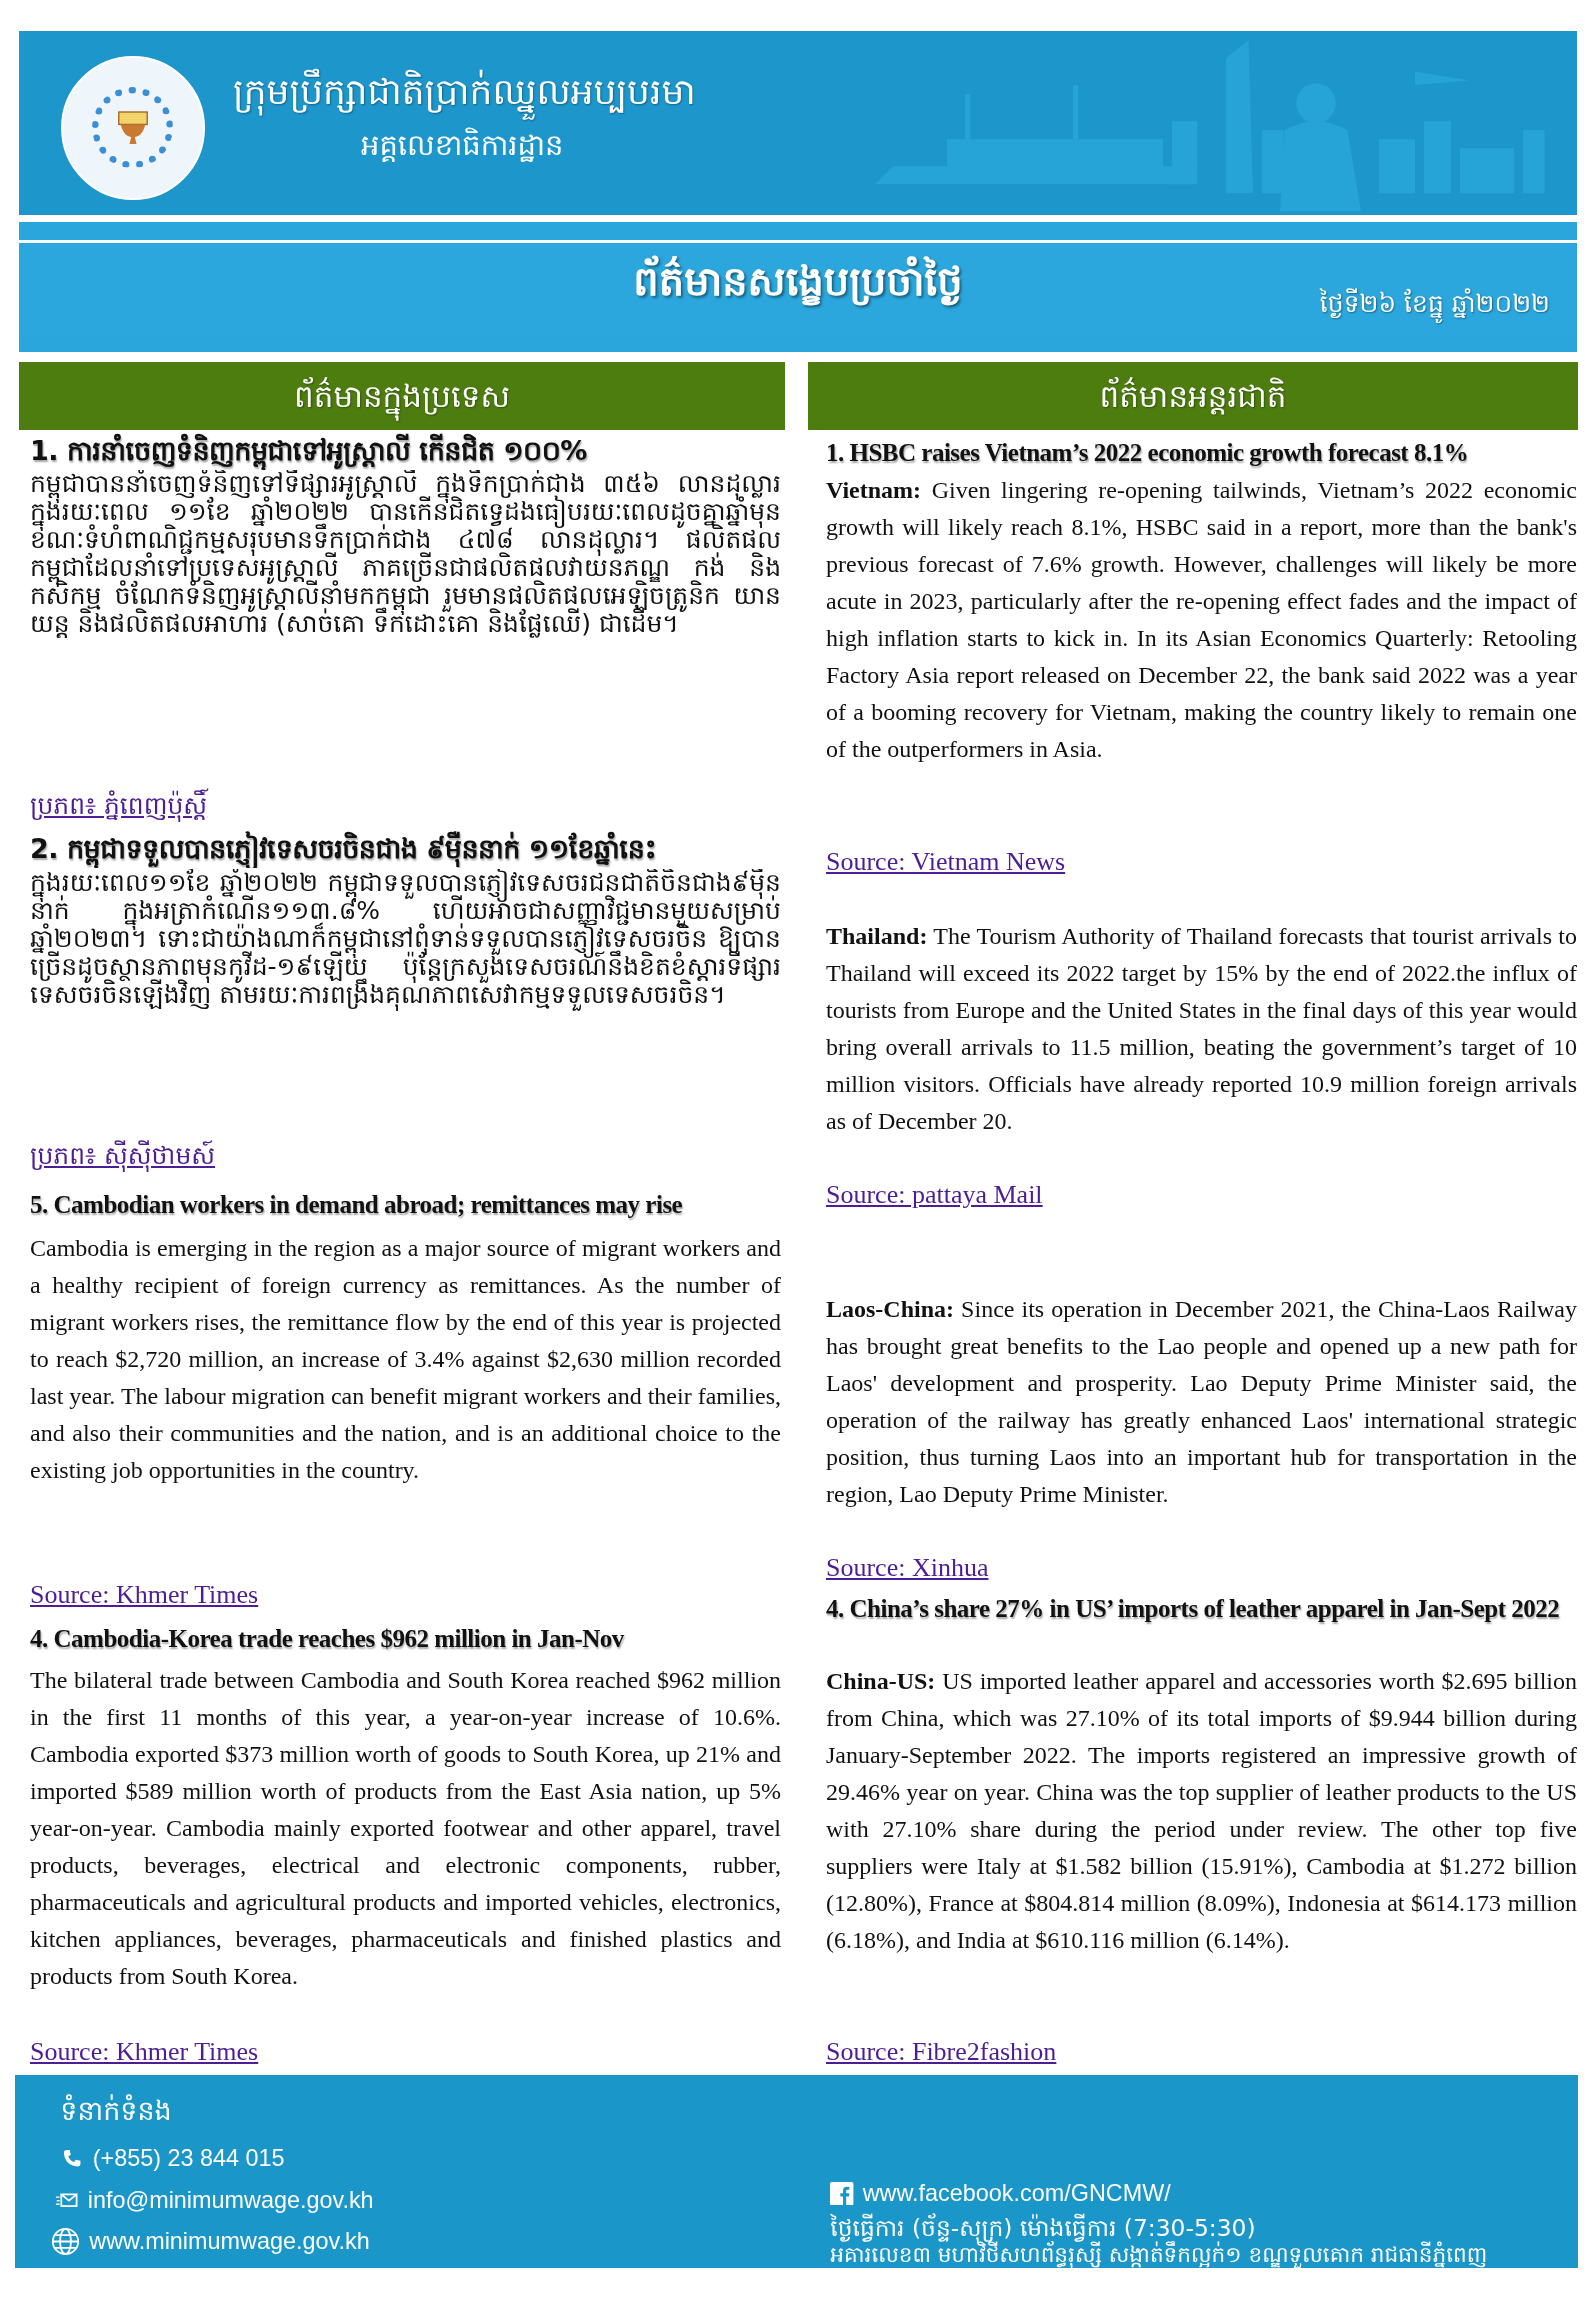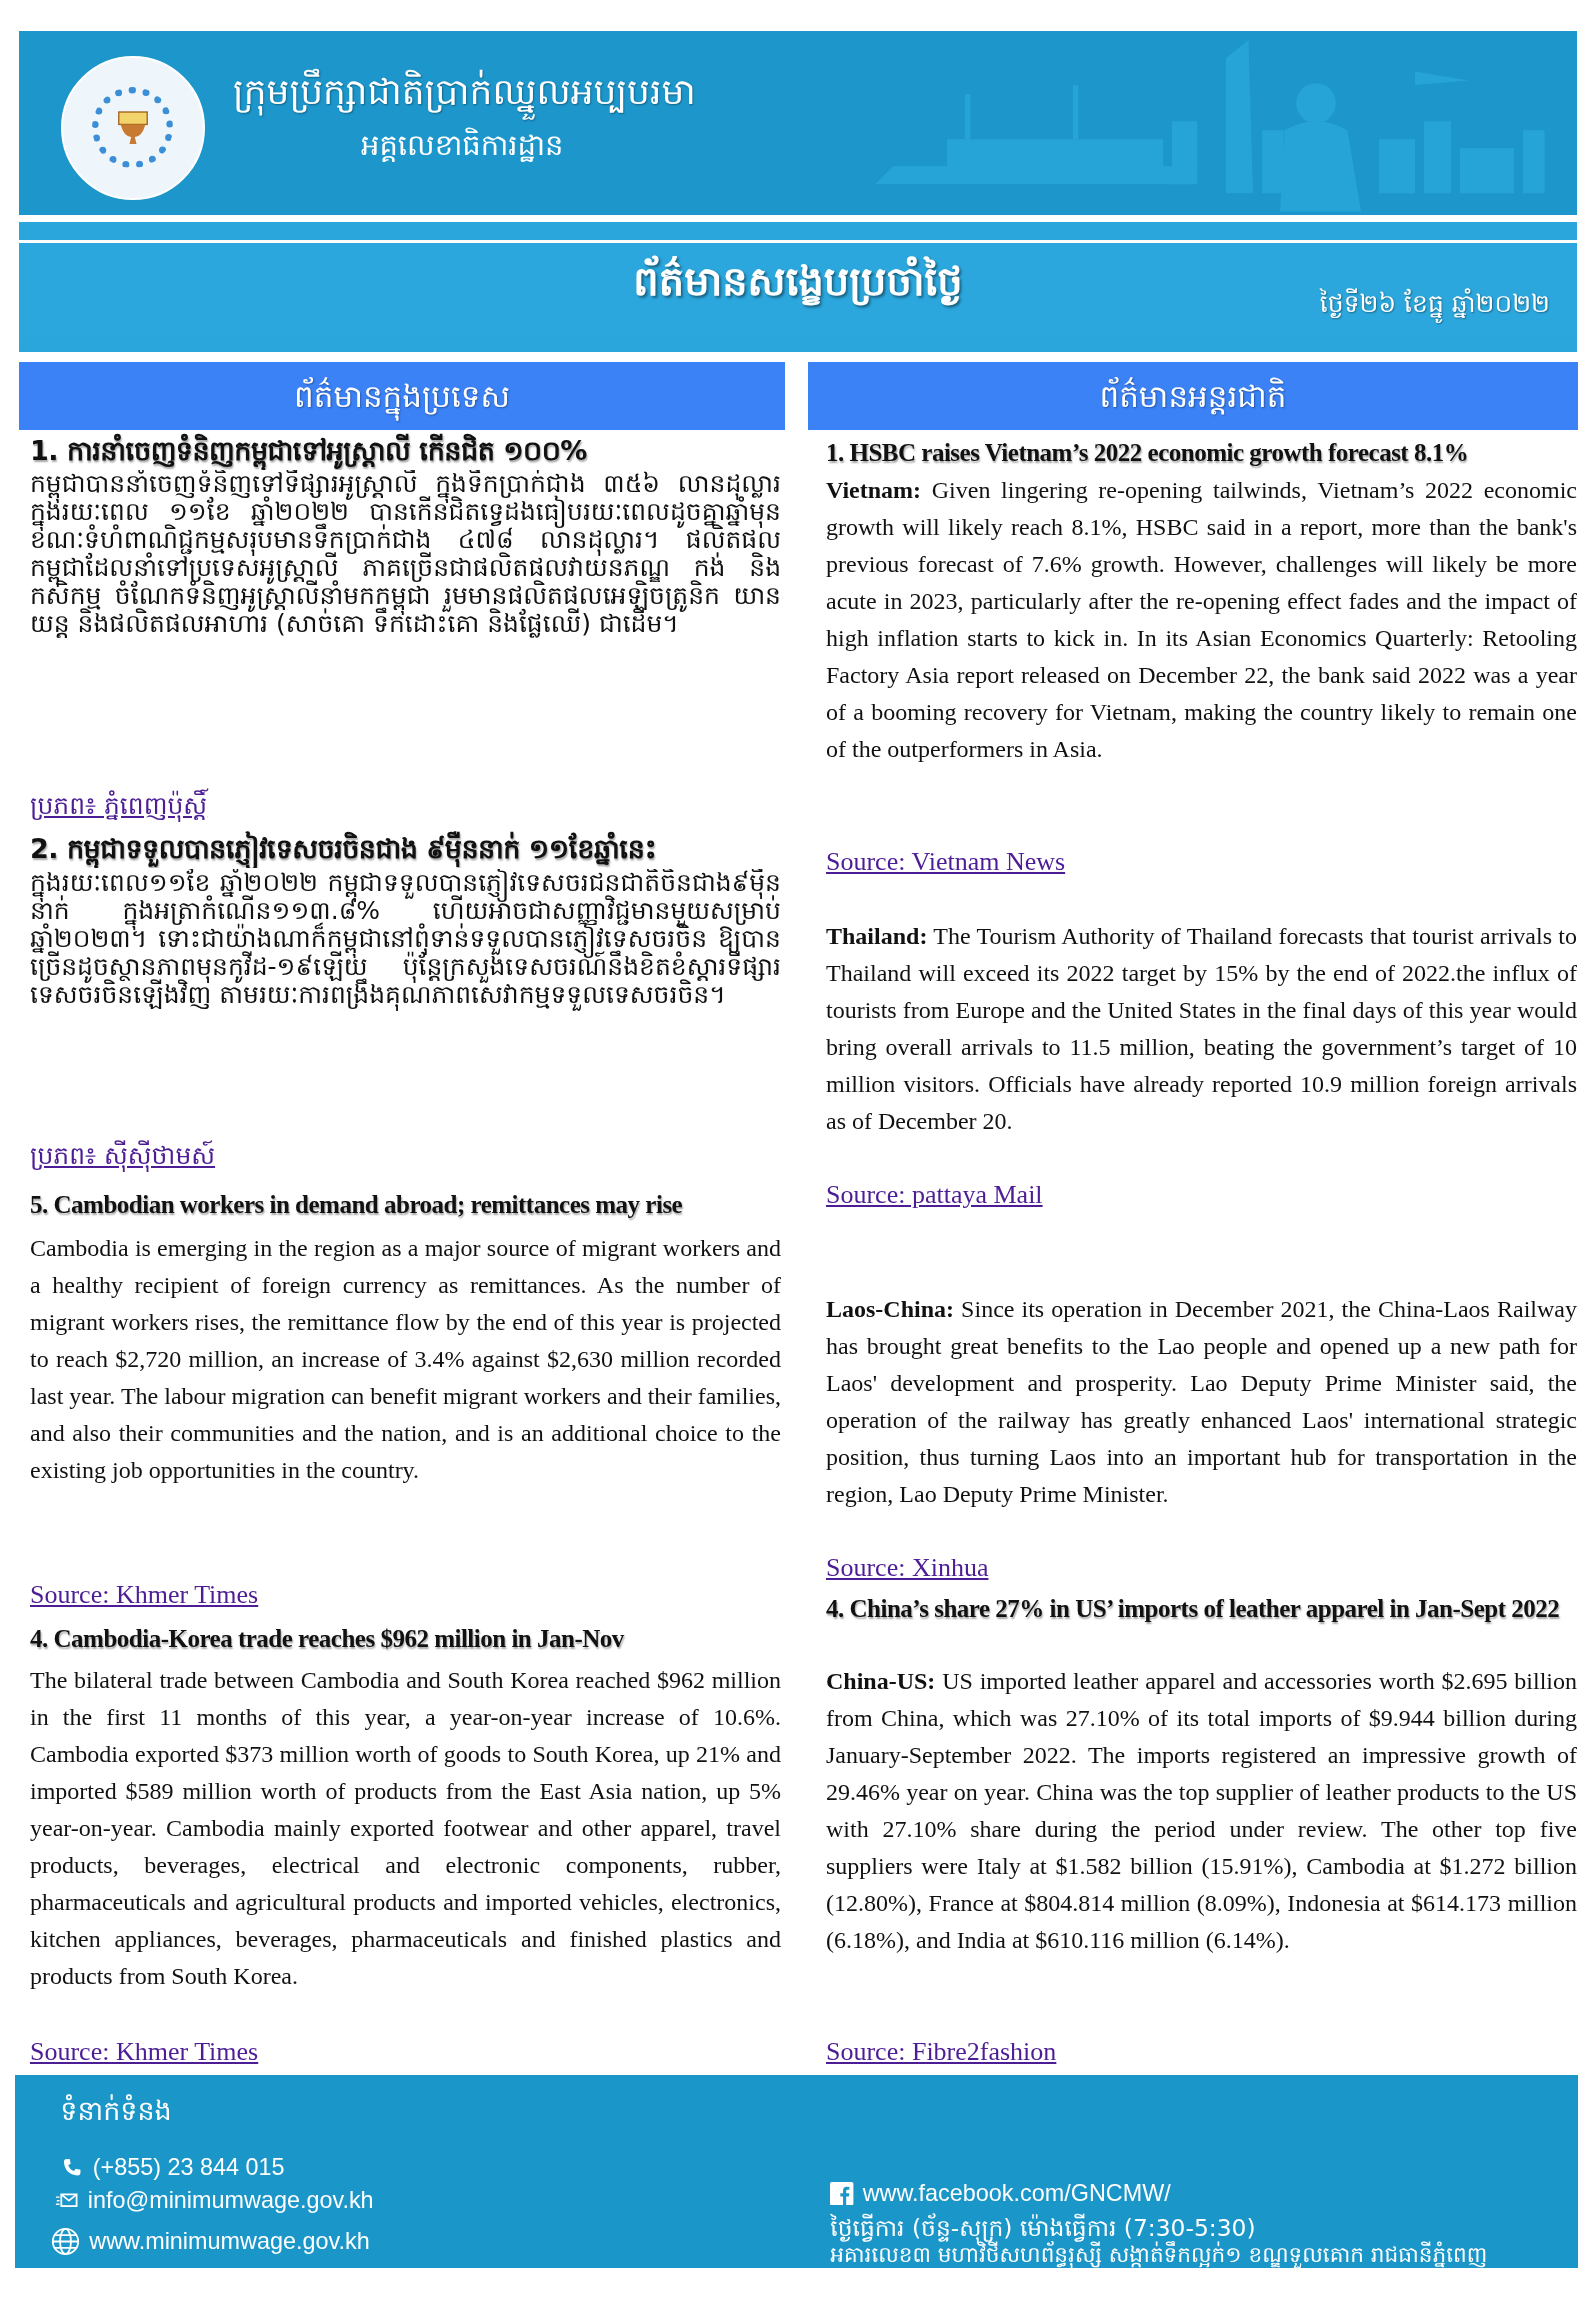--- a/index.html
+++ b/index.html
@@ -20,21 +20,21 @@
           font-size:29px; line-height:41px; white-space:nowrap; }
   .stripe1 { left:19px; top:222px; width:1558px; height:18px; background:#2aa6dc; }
   .band { left:19px; top:243px; width:1558px; height:101px; background:#2ba7dd; }
   .band .title { position:absolute; left:0; right:0; top:12.6px; text-align:center; color:#fff;
           font-family:"DejaVu Sans", sans-serif; font-weight:bold; font-size:40px; line-height:50px;
           text-shadow:1.8px 1.8px 2.7px rgba(0,0,0,0.45); }
   .band .date { position:absolute; right:27px; top:43px; color:#fff; font-family:"DejaVu Sans", sans-serif;
           font-size:25px; line-height:36px; text-shadow:0.9px 0.9px 1.8px rgba(0,0,0,0.4); }
   .stripe2 { left:19px; top:338px; width:1558px; height:14.4px; background:#2aa6dc; }
   
-  .sec-head { top:362px; height:68px; background:#3b82f6; color:#fff; text-align:center;
+  .sec-head { top:362px; height:68px; background:#4d7c0f; color:#fff; text-align:center;
           font-family:"DejaVu Sans", sans-serif; font-size:31px; line-height:68px;
           text-shadow:0.9px 0.9px 1.8px rgba(0,0,0,0.35); }
   .sec-left { left:19px; width:766px; }
   .sec-right { left:808px; width:770px; }
   
   .col { position:absolute; }
   .col-left { left:30px; width:751px; }
   .col-right { left:826px; width:751px; }
   .a-title { position:absolute; left:0; width:100%; font-weight:bold; font-size:25px; line-height:38px;
           letter-spacing:-0.5px; text-shadow:0.9px 1.8px 1.8px rgba(0,0,0,0.35); white-space:nowrap; overflow:hidden; }
@@ -134,21 +134,21 @@
 
   <div class="a-title wrap" style="top:1590px;">4. China’s share 27% in US’ imports of leather apparel in Jan-Sept 2022</div>
   <div class="a-body" style="top:1663px;">
     <span class="lead">China-US:</span><span> US imported leather apparel and accessories worth $2.695 billion from China, which was 27.10% of its total imports of $9.944 billion during January-September 2022. The imports registered an impressive growth of 29.46% year on year. China was the top supplier of leather products to the US with 27.10% share during the period under review. The other top five suppliers were Italy at $1.582 billion (15.91%), Cambodia at $1.272 billion (12.80%), France at $804.814 million (8.09%), Indonesia at $614.173 million (6.18%), and India at $610.116 million (6.14%).</span>
   </div>
   <div class="a-src" style="top:2036px;">Source: Fibre2fashion</div>
 </div>
 
 <div class="abs footer">
   <div class="f-title">ទំនាក់ទំនង</div>
-  <div class="f-row" style="left:45px;top:77px;">
+  <div class="f-row" style="left:45px;top:68px;">
     <svg class="ic" viewBox="0 0 24 24">
         <path d="M7 3 L10 3 L11 8 L8.5 9.5 Q10 14 14.5 15.5 L16 13 L21 14 L21 17 Q21 20 18 20 Q5 19 4 6 Q4 3 7 3 Z" fill="#fff"></path>
       </svg>
     <span>(+855) 23 844 015</span>
   </div>
   <div class="f-row" style="left:40px;top:110px;">
     <svg class="ic" viewBox="0 0 26 24">
         <rect x="7" y="5" width="17" height="13" fill="none" stroke="#fff" stroke-width="2"></rect>
         <path d="M7 5 L15.5 12 L24 5" fill="none" stroke="#fff" stroke-width="2"></path>
         <path d="M1 8 H5 M2 12 H5 M1 16 H5" stroke="#fff" stroke-width="1.6"></path>

